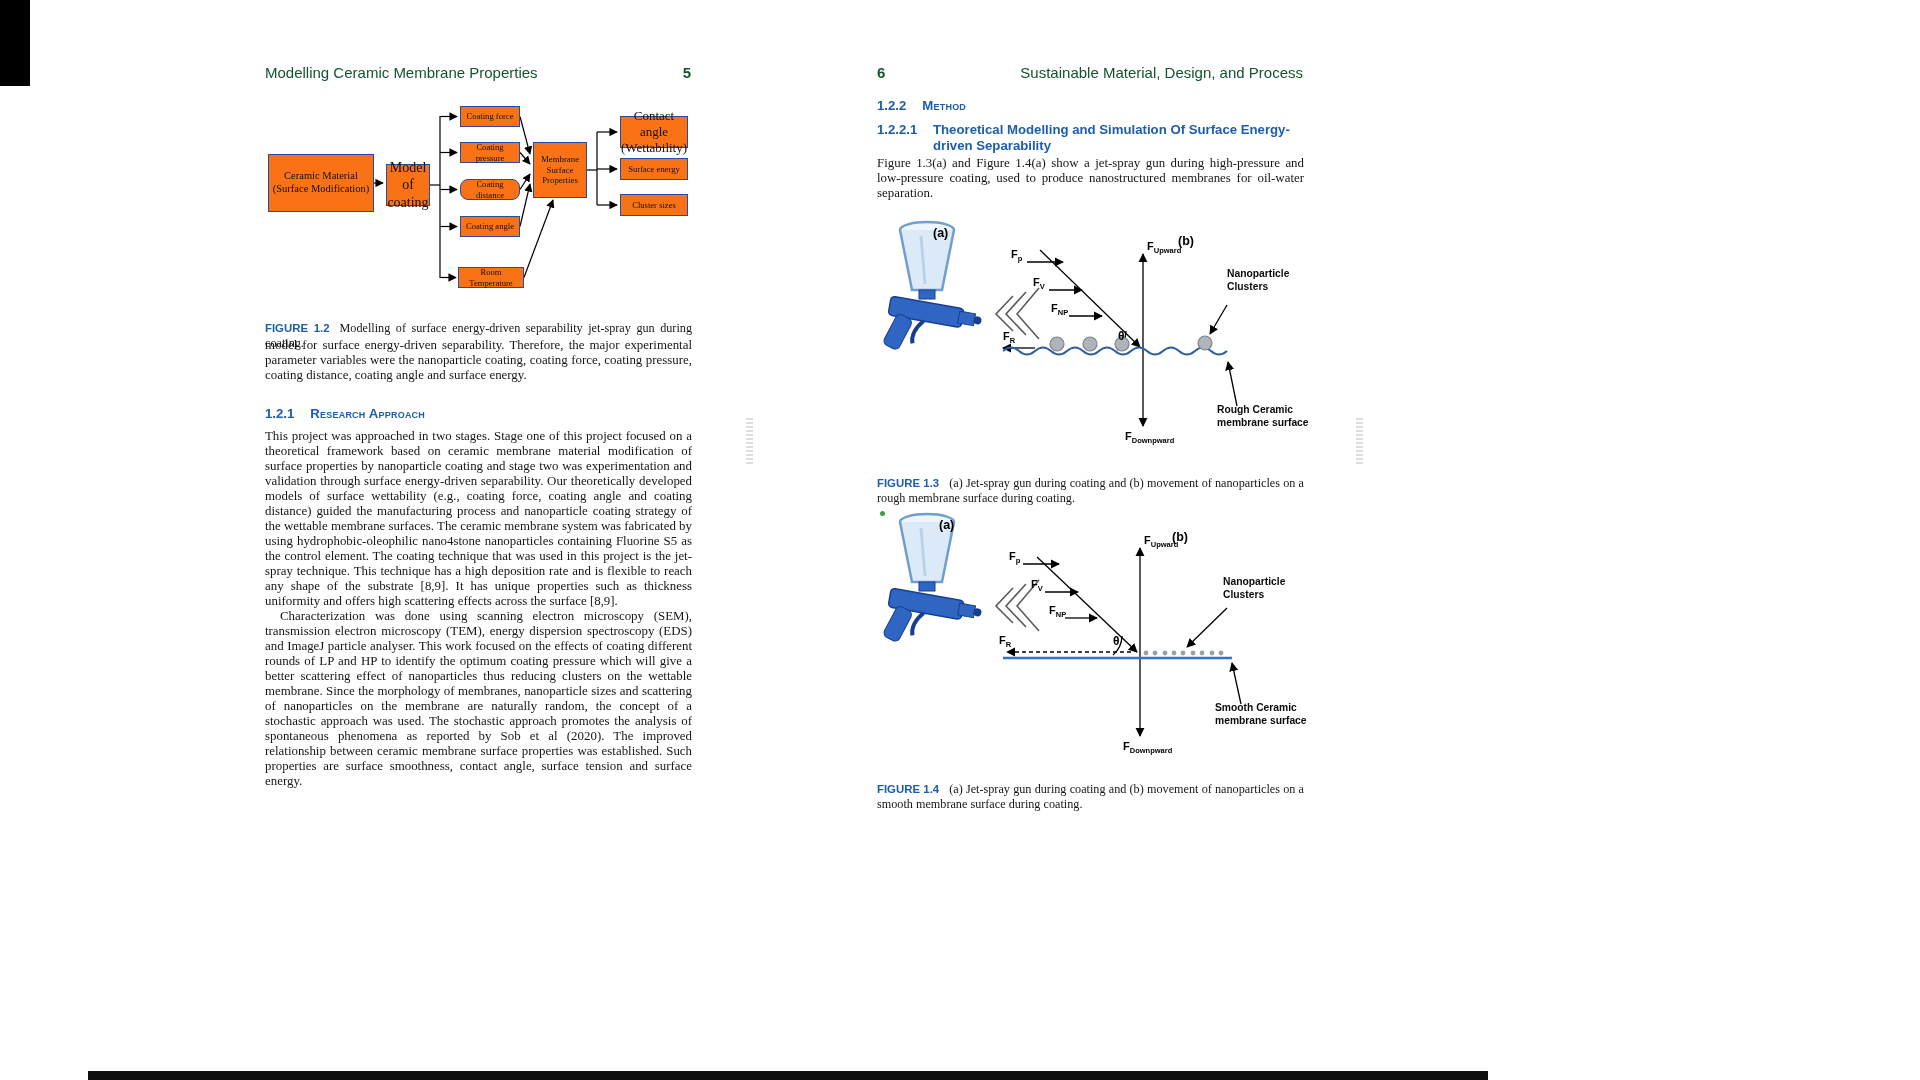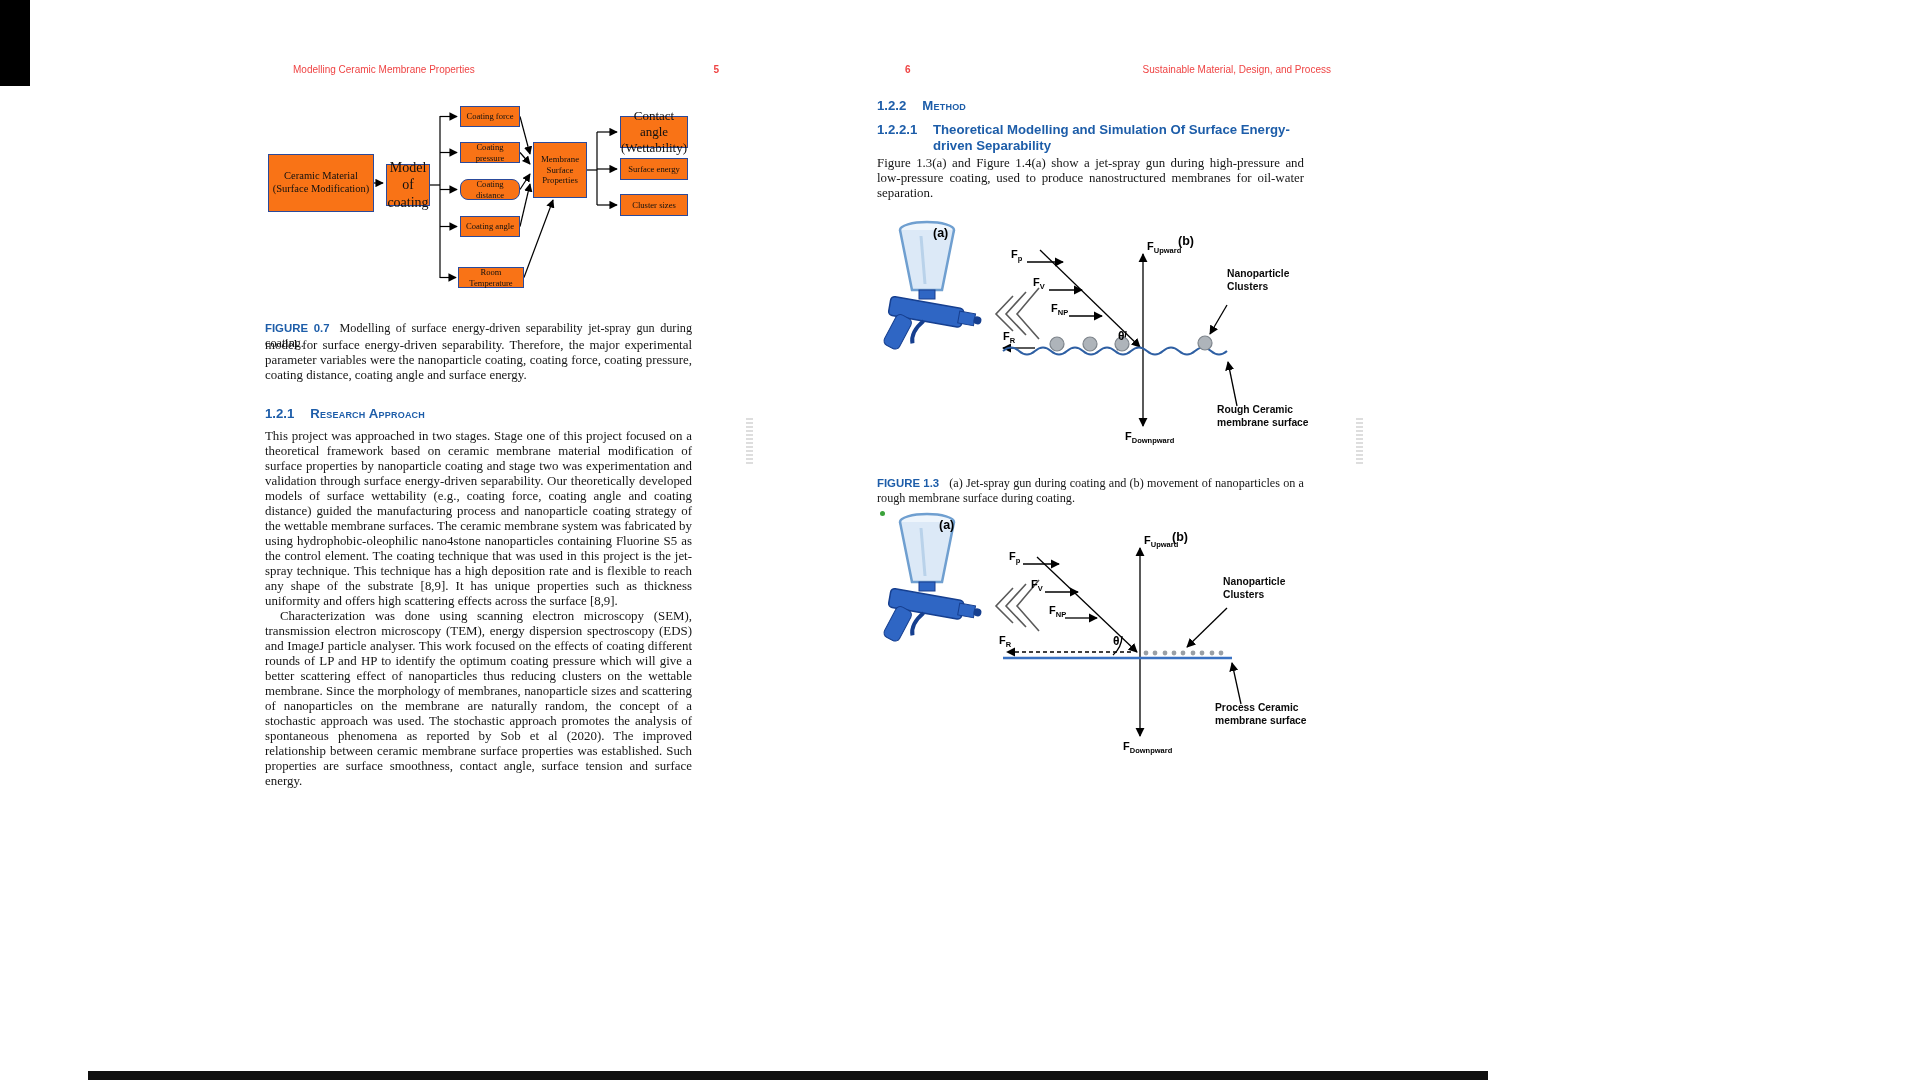--- a/index.html
+++ b/index.html
@@ -8,21 +8,21 @@
   .abs{position:absolute;}
 
   
   .corner-bar{left:0;top:0;width:30px;height:86px;background:#000;}
   .bottom-bar{left:88px;top:1071px;width:1400px;height:9px;background:#101010;}
   .wm{width:7px;height:46px;opacity:.45;background:repeating-linear-gradient(#b5b5b5 0 2px,transparent 2px 4px);}
   .green-dot{left:880px;top:511px;width:5px;height:5px;border-radius:50%;background:#3aa23a;}
 
   
   .runhead{display:flex;justify-content:space-between;align-items:baseline;
-           font-family:"Liberation Sans",sans-serif;font-size:10px;color:#ef4444;width:426px;margin-left:28px;}
+           font-family:"Liberation Sans",sans-serif;font-size:15px;color:#14532d;width:426px;}
   .pagenum{font-weight:bold;}
 
   
   .body-text{width:427px;font-size:12.9px;line-height:15px;text-align:justify;color:#161616;}
   .body-text p{margin:0;}
   .body-text p.indent{text-indent:15px;}
 
   
   .h-blue{font-family:"Liberation Sans",sans-serif;font-weight:bold;color:#1d5da9;font-size:13.2px;}
   .smallcaps{font-variant:small-caps;letter-spacing:.2px;}
@@ -103,21 +103,21 @@
     <div class="dbox" style="left:195px;top:81px;width:60px;height:21px;font-size:8.6px;border-radius:8px;">Coating distance</div>
     <div class="dbox" style="left:195px;top:118px;width:60px;height:21px;font-size:8.6px;">Coating angle</div>
     <div class="dbox" style="left:193px;top:169px;width:66px;height:21px;font-size:8.6px;">Room Temperature</div>
     <div class="dbox" style="left:268px;top:44px;width:54px;height:56px;font-size:8.8px;">Membrane Surface Properties</div>
     <div class="dbox" style="left:355px;top:18px;width:68px;height:32px;font-size:13px;">Contact angle (Wettability)</div>
     <div class="dbox" style="left:355px;top:60px;width:68px;height:22px;font-size:8.6px;">Surface energy</div>
     <div class="dbox" style="left:355px;top:96px;width:68px;height:22px;font-size:8.6px;">Cluster sizes</div>
   </div>
 
   <p class="abs caption" style="left:265px;top:309px;">
-    <span class="cap-label">FIGURE 0.7</span><span>Modelling of surface energy-driven separability jet-spray gun during coating.</span>
+    <span class="cap-label">FIGURE 1.2</span><span>Modelling of surface energy-driven separability jet-spray gun during coating.</span>
   </p>
 
   <div class="abs body-text" style="left:265px;top:338px;">
     <p>model for surface energy-driven separability. Therefore, the major experimental parameter variables were the nanoparticle coating, coating force, coating pressure, coating distance, coating angle and surface energy.</p>
   </div>
 
   <div class="abs h-blue" style="left:265px;top:406px;">
     <span class="hnum">1.2.1</span><span class="smallcaps">Research Approach</span>
   </div>
 
@@ -265,17 +265,20 @@
     <span class="panel-label" style="left:64px;top:18px;">(a)</span>
     <span class="panel-label" style="left:297px;top:30px;">(b)</span>
     <span class="flabel" style="left:134px;top:50px;"><span>F</span><sub>p</sub></span>
     <span class="flabel" style="left:156px;top:78px;"><span>F</span><sub>V</sub></span>
     <span class="flabel" style="left:174px;top:104px;"><span>F</span><sub>NP</sub></span>
     <span class="flabel" style="left:124px;top:134px;"><span>F</span><sub>R</sub></span>
     <span class="flabel" style="left:269px;top:34px;"><span>F</span><sub>Upward</sub></span>
     <span class="flabel" style="left:248px;top:240px;"><span>F</span><sub>Downpward</sub></span>
     <span class="flabel" style="left:238px;top:134px;font-size:12px;">θ</span>
     <span class="ann" style="left:348px;top:76px;width:82px;">Nanoparticle Clusters</span>
-    <span class="ann" style="left:340px;top:202px;width:98px;">Process Ceramic membrane surface</span>
-  </div>
-
+    <span class="ann" style="left:340px;top:202px;width:98px;">Smooth Ceramic membrane surface</span>
+  </div>
+
+  <p class="abs caption" style="left:877px;top:770px;">
+    <span class="cap-label">FIGURE 1.4</span><span>(a) Jet-spray gun during coating and (b) movement of nanoparticles on a smooth membrane surface during coating.</span>
+  </p>
 
 </div>
 
 </body></html>

